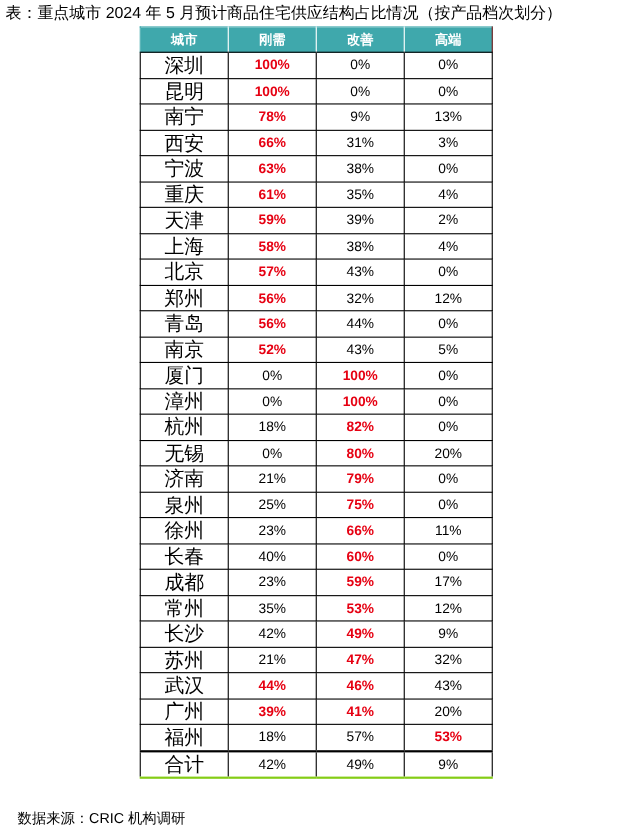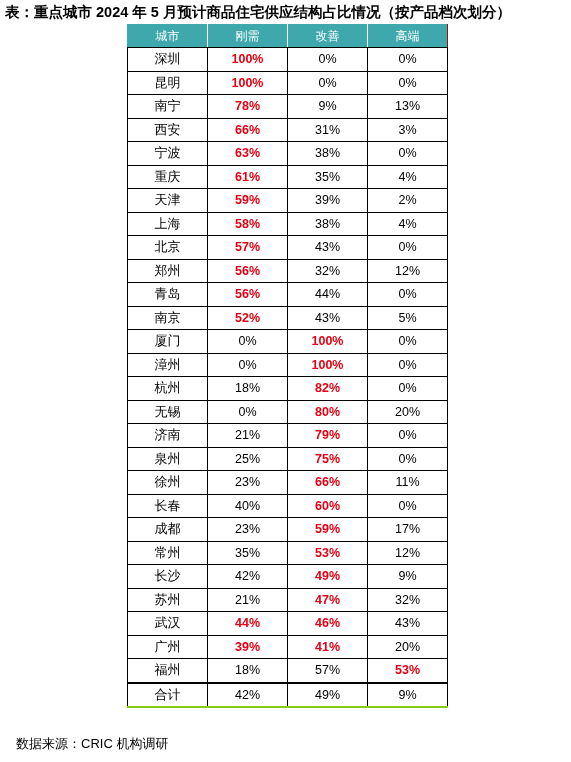--- a/index.html
+++ b/index.html
@@ -17,21 +17,21 @@
   }
 
   
   #caption {
     position: absolute;
     left: 5px;
     top: 3px;
     width: 562px;
     font-family: "Liberation Sans", "DejaVu Sans", sans-serif;
     font-size: 14.5px;
-    font-weight: bold;
+    font-weight: normal;
     letter-spacing: 0px;
     white-space: nowrap;
     line-height: 18px;
   }
 
   
   #table-wrap {
     position: absolute;
     left: 127px;
     top: 24px;
@@ -45,21 +45,21 @@
   }
 
   table#supply-table col.c-city   { width: 80px; }
   table#supply-table col.c-val    { width: 80px; }
 
   
   #supply-table thead th {
     background: #3FA8AC;
     color: #ffffff;
     font-family: "Liberation Sans", "DejaVu Sans", sans-serif;
-    font-weight: normal;
+    font-weight: bold;
     font-size: 12px;
     height: 22px;
     line-height: 22px;
     padding: 0;
     text-align: center;
     border-left: 1px solid #ffffff;
     border-right: 1px solid #ffffff;
     border-top: 1px solid #3FA8AC;
     border-bottom: 1px solid #000000;
   }
@@ -73,21 +73,21 @@
     padding: 0;
     text-align: center;
     font-size: 12.5px;
     border-bottom: 1px solid #000000;
     border-left: 1px solid #000000;
     border-right: 1px solid #000000;
     white-space: nowrap;
   }
   #supply-table tbody td.city {
     font-family: "Liberation Sans", "DejaVu Sans", sans-serif;
-    font-size: 13px;
+    font-size: 18px;
   }
   #supply-table tbody td.num {
     font-family: "Liberation Sans", "DejaVu Sans", sans-serif;
     font-size: 12.5px;
   }
   #supply-table tbody td.hl {
     color: #E60012;
     font-weight: bold;
   }
 

